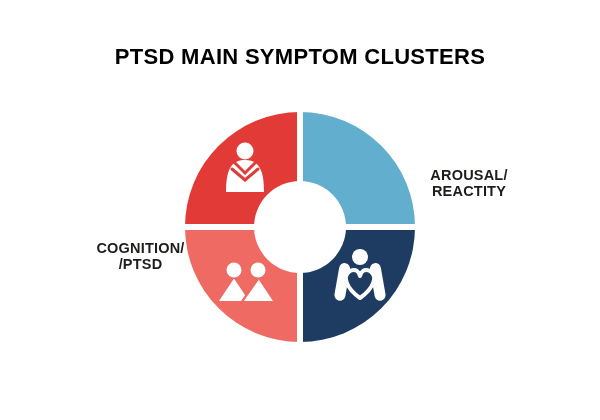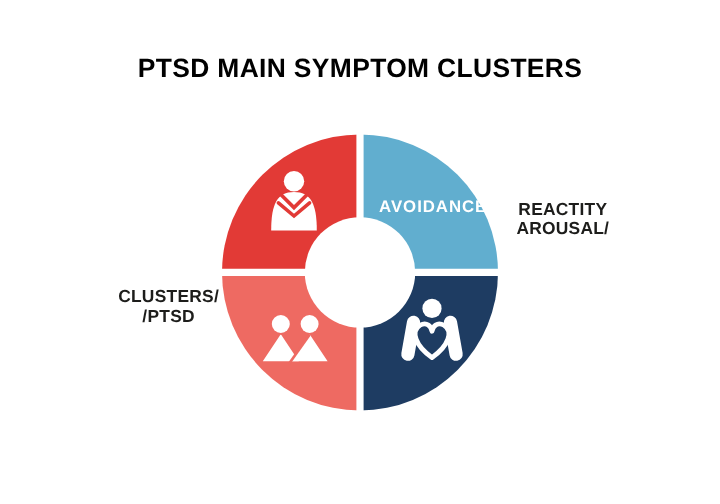--- a/index.html
+++ b/index.html
@@ -94,24 +94,23 @@
     <g transform="translate(360,282)">
       <rect x="-23" y="-16" width="11" height="38" rx="5.5" transform="rotate(10)" fill="#ffffff"></rect>
       <rect x="12" y="-16" width="11" height="38" rx="5.5" transform="rotate(-10)" fill="#ffffff"></rect>
       <path d="M 0 16 C -14 6 -18 -6 -10 -11 C -4 -14 -1 -10 0 -6 C 1 -10 4 -14 10 -11 C 18 -6 14 6 0 16 Z" stroke="#ffffff" stroke-width="4" stroke-linejoin="round" fill="#1e3c62"></path>
       <circle cx="0" cy="-25" r="8" fill="#ffffff"></circle>
     </g>
   </svg>
 
 
   <div class="side-label label-negative">
-    <span class="lbl-line">CLUSTERS/</span>
+    <span class="lbl-line">COGNITION/</span>
     <span class="lbl-line">/PTSD</span>
   </div>
 
   <div class="side-label label-arousal">
+    <span class="lbl-line">AROUSAL/</span>
     <span class="lbl-line">REACTITY</span>
-    <span class="lbl-line">AROUSAL/</span>
   </div>
 
-  <div class="inside-label">AVOIDANCE</div>
 
 </div>
 
 </body></html>

